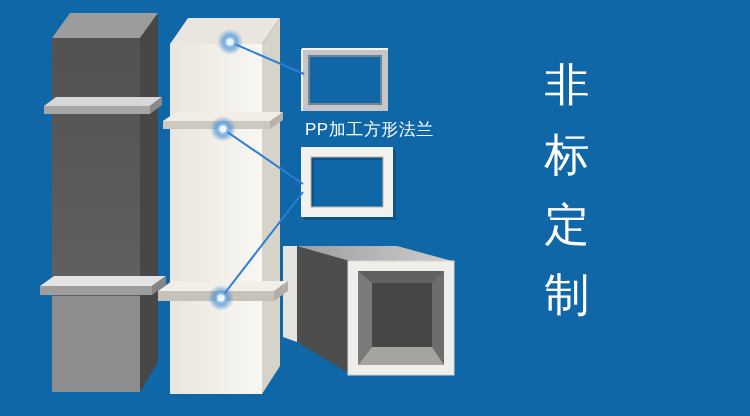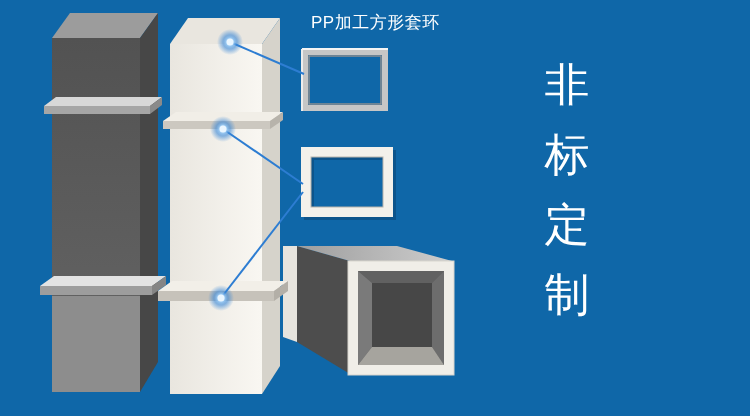--- a/index.html
+++ b/index.html
@@ -131,21 +131,21 @@
     <g>
       <circle cx="223" cy="129" r="13" fill="url(#gGlow)"></circle>
       <circle cx="223" cy="129" r="3.5" fill="#eaf6ff"></circle>
     </g>
     <g>
       <circle cx="221" cy="298" r="13" fill="url(#gGlow)"></circle>
       <circle cx="221" cy="298" r="3.5" fill="#eaf6ff"></circle>
     </g>
   </svg>
 
-  <div class="callout-label label-collar">PP加工方形套环</div>
+  <div class="callout-label label-flange">PP加工方形法兰</div>
 
   <div class="slogan">
     <div>非</div>
     <div>标</div>
     <div>定</div>
     <div>制</div>
   </div>
 
 </div>
 

